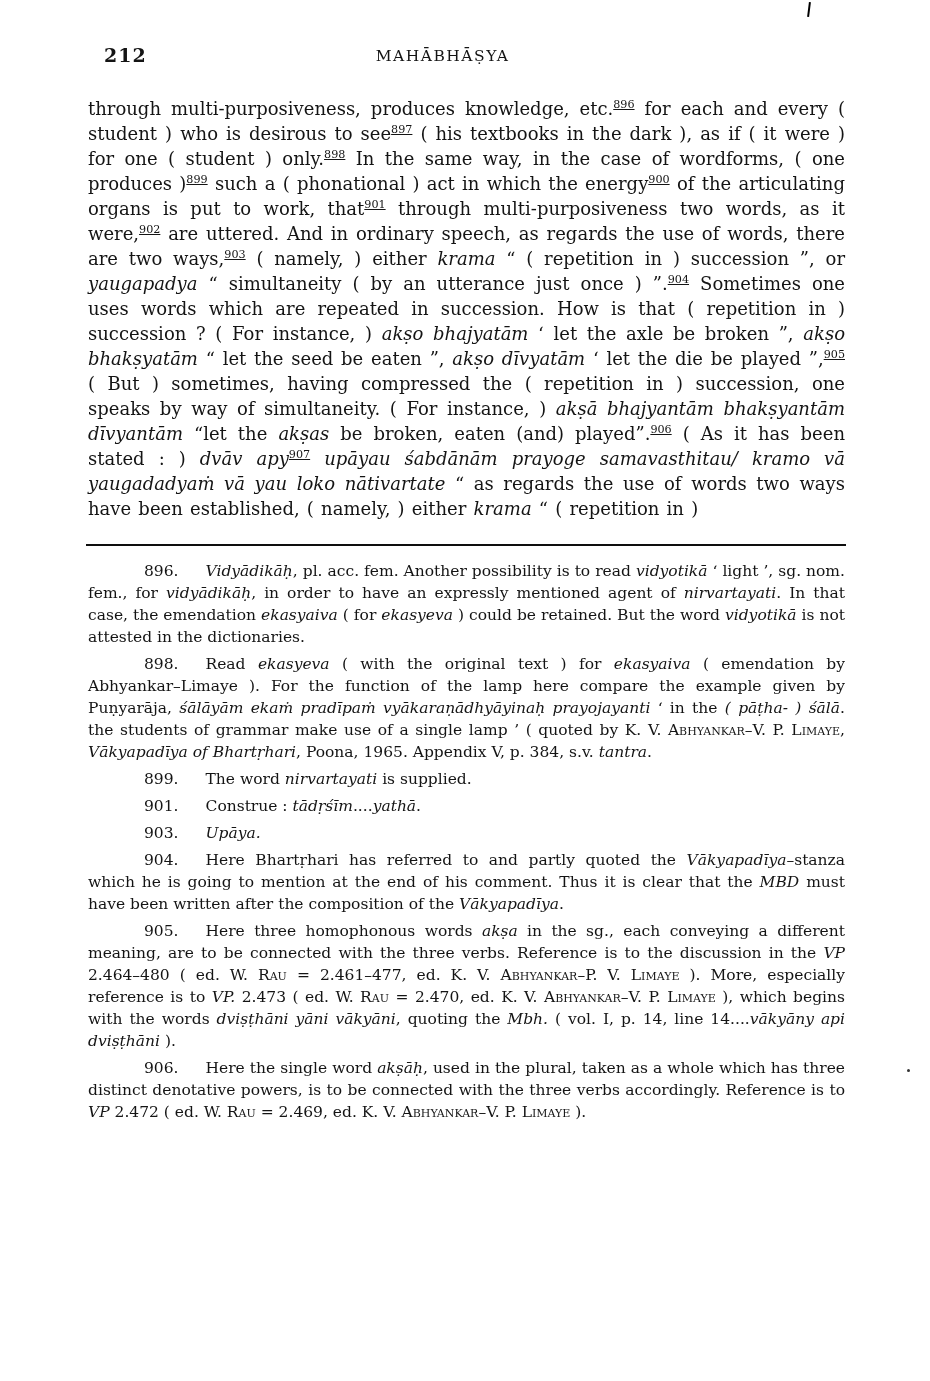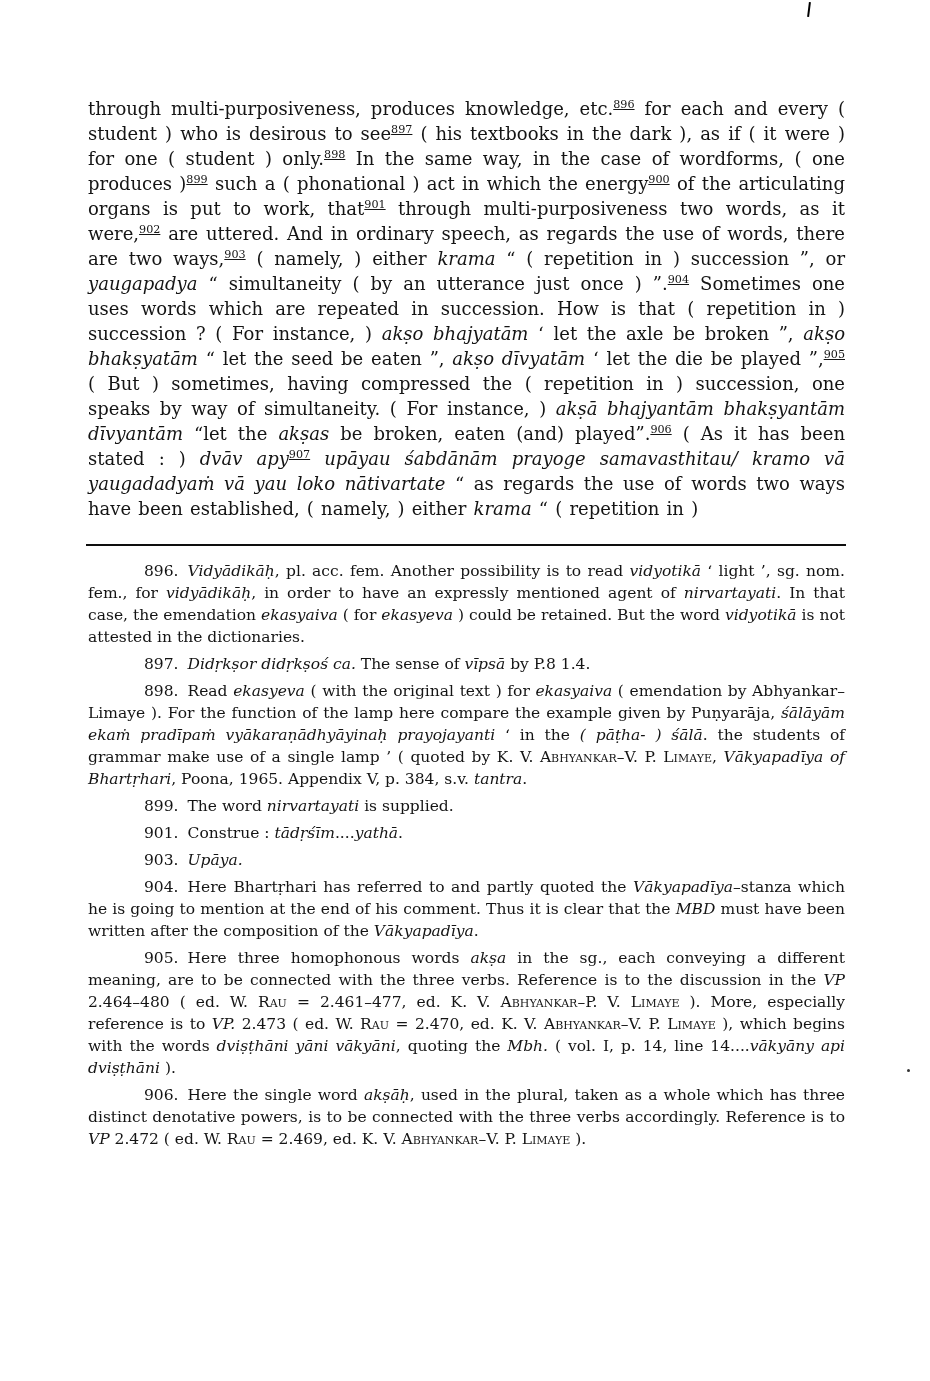--- a/index.html
+++ b/index.html
@@ -70,21 +70,21 @@
     left: 88px;
     width: 757px;
     font-size: 15.5px;
     line-height: 22px;
     text-align: justify;
   }
   .footnote {
     margin: 0 0 5px 0;
     text-indent: 56px;
   }
-  .fn-num { margin-right: 9px; }
+  .fn-num { margin-right: 27px; }
   .artifact-slash {
     position: absolute;
     top: 2px;
     left: 808px;
     width: 2px;
     height: 15px;
     background: #000;
     transform: rotate(7deg);
   }
   .artifact-dot {
@@ -98,29 +98,32 @@
   }
 </style>
 </head>
 <body>
 
 <div class="page">
 
   <div class="artifact-slash"></div>
   <div class="artifact-dot"></div>
 
+  <div class="header">
+    <span class="page-num">212</span>
+    <span class="running-title">MAHĀBHĀṢYA</span>
+  </div>
 
   <div class="main-text"><span>through multi-purposiveness, produces knowledge, etc.</span><sup>896</sup><span> for each and every ( student ) who is desirous to see</span><sup>897</sup><span> ( his textbooks in the dark ), as if ( it were ) for one ( student ) only.</span><sup>898</sup><span> In the same way, in the case of wordforms, ( one produces )</span><sup>899</sup><span> such a ( phonational ) act in which the energy</span><sup>900</sup><span> of the articulating organs is put to work, that</span><sup>901</sup><span> through multi-purposiveness two words, as it were,</span><sup>902</sup><span> are uttered.  And in ordinary speech, as regards the use of words, there are two ways,</span><sup>903</sup><span> ( namely, ) either </span><span class="it">krama</span><span> “ ( repetition in ) succession ”, or </span><span class="it">yaugapadya</span><span> “ simultaneity ( by an utterance just once ) ”.</span><sup>904</sup><span> Sometimes one uses words which are repeated in succession.  How is that ( repetition in ) succession ?  ( For instance, ) </span><span class="it">akṣo bhajyatām</span><span> ‘ let the axle be broken ”, </span><span class="it">akṣo bhakṣyatām</span><span> “ let the seed be eaten ”, </span><span class="it">akṣo dīvyatām</span><span> ‘ let the die be played ”,</span><sup>905</sup><span>  ( But ) sometimes, having compressed the ( repetition in ) succession, one speaks by way of simultaneity.  ( For instance, ) </span><span class="it">akṣā bhajyantām bhakṣyantām dīvyantām</span><span> “let the </span><span class="it">akṣas</span><span> be broken, eaten (and) played”.</span><sup>906</sup><span> ( As it has been stated : ) </span><span class="it">dvāv apy</span><sup>907</sup><span class="it"> </span><span class="it">upāyau śabdānām prayoge samavasthitau/ kramo vā yaugadadyaṁ vā yau loko nātivartate</span><span> “ as regards the use of words two ways have been established, ( namely, ) either </span><span class="it">krama</span><span> “ ( repetition in )</span></div>
 
   <div class="divider"></div>
 
   <div class="footnotes">
     <p class="footnote"><span class="fn-num">896.</span><span class="fn-body"><span class="it">Vidyādikāḥ</span><span>, pl. acc. fem.  Another possibility is to read </span><span class="it">vidyotikā</span><span> ‘ light ’, sg. nom. fem., for </span><span class="it">vidyādikāḥ</span><span>, in order to have an expressly mentioned agent of </span><span class="it">nirvartayati</span><span>.  In that case, the emendation </span><span class="it">ekasyaiva</span><span> ( for </span><span class="it">ekasyeva</span><span> ) could be retained.  But the word </span><span class="it">vidyotikā</span><span> is not attested in the dictionaries.</span></span></p>
 
-    <p class="footnote"><span class="fn-num">897.</span><span class="fn-body"><span class="it">Didṛkṣor didṛkṣoś ca.</span><span>  The sense of </span><span class="it">vīpsā</span><span> by P.8 1.4.</span></span></p>
 
     <p class="footnote"><span class="fn-num">898.</span><span class="fn-body"><span>Read </span><span class="it">ekasyeva</span><span> ( with the original text ) for </span><span class="it">ekasyaiva</span><span> ( emendation by Abhyankar–Limaye ).  For the function of the lamp here compare the example given by Puṇyarāja, </span><span class="it">śālāyām ekaṁ pradīpaṁ vyākaraṇādhyāyinaḥ prayojayanti</span><span> ‘ in the </span><span class="it">( pāṭha- )</span><span> </span><span class="it">śālā</span><span>. the students of grammar make use of a single lamp ’ ( quoted by K. V. </span><span class="sc">Abhyankar</span><span>–V. P. </span><span class="sc">Limaye</span><span>, </span><span class="it">Vākyapadīya of Bhartṛhari</span><span>, Poona, 1965. Appendix V, p. 384, s.v. </span><span class="it">tantra</span><span>.</span></span></p>
 
     <p class="footnote"><span class="fn-num">899.</span><span class="fn-body"><span>The word </span><span class="it">nirvartayati</span><span> is supplied.</span></span></p>
 
 
     <p class="footnote"><span class="fn-num">901.</span><span class="fn-body"><span>Construe : </span><span class="it">tādṛśīm</span><span>....</span><span class="it">yathā</span><span>.</span></span></p>
 
 
     <p class="footnote"><span class="fn-num">903.</span><span class="fn-body"><span class="it">Upāya.</span></span></p>

